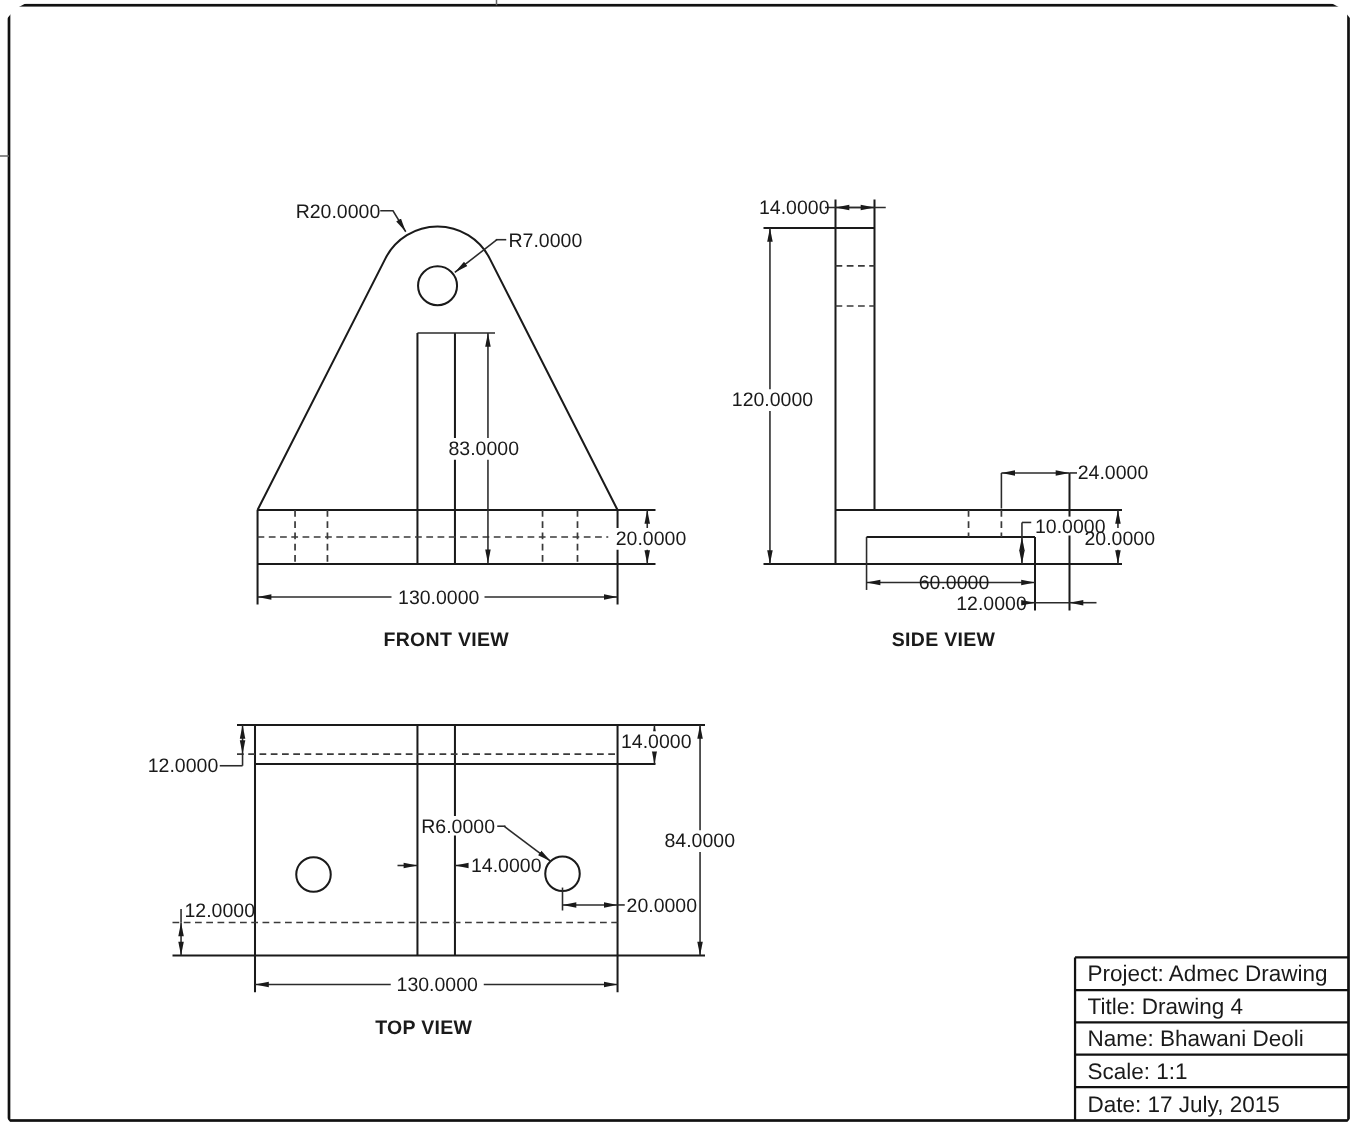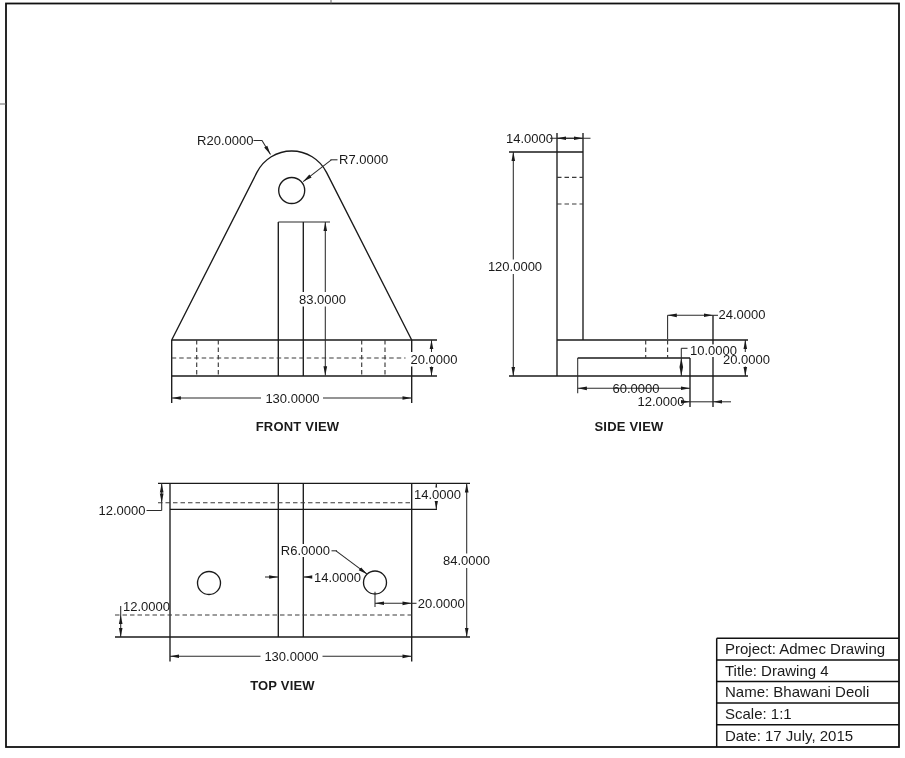--- a/index.html
+++ b/index.html
@@ -1,17 +1,17 @@
 <!DOCTYPE html>
 <html><head>
 <meta charset="utf-8">
 <style>
   html,body{margin:0;padding:0;background:#ffffff;}
   .sheet{position:relative;width:905px;height:758px;background:#ffffff;overflow:hidden;
-         font-family:"Liberation Sans", sans-serif;}
+         font-family:"Liberation Sans", sans-serif;border-radius:28px;}
   svg{display:block}
   text{fill:#1a1a1a;font-family:"Liberation Sans", sans-serif;font-size:13px;}
   text.vlabel{font-weight:bold;font-size:13px;letter-spacing:0.2px;}
   text.tb{font-size:15px;}
   .solid{stroke:#1a1a1a;stroke-width:1.35;fill:none;}
   .thin{stroke:#2b2b2b;stroke-width:1.05;fill:none;}
   .dash{stroke:#3a3a3a;stroke-width:1.15;fill:none;stroke-dasharray:4.5 3;}
   .dim{stroke:#2b2b2b;stroke-width:1.05;fill:none;}
   .mask{fill:#ffffff;}
   .bord{stroke:#111;stroke-width:1.8;fill:none;}

